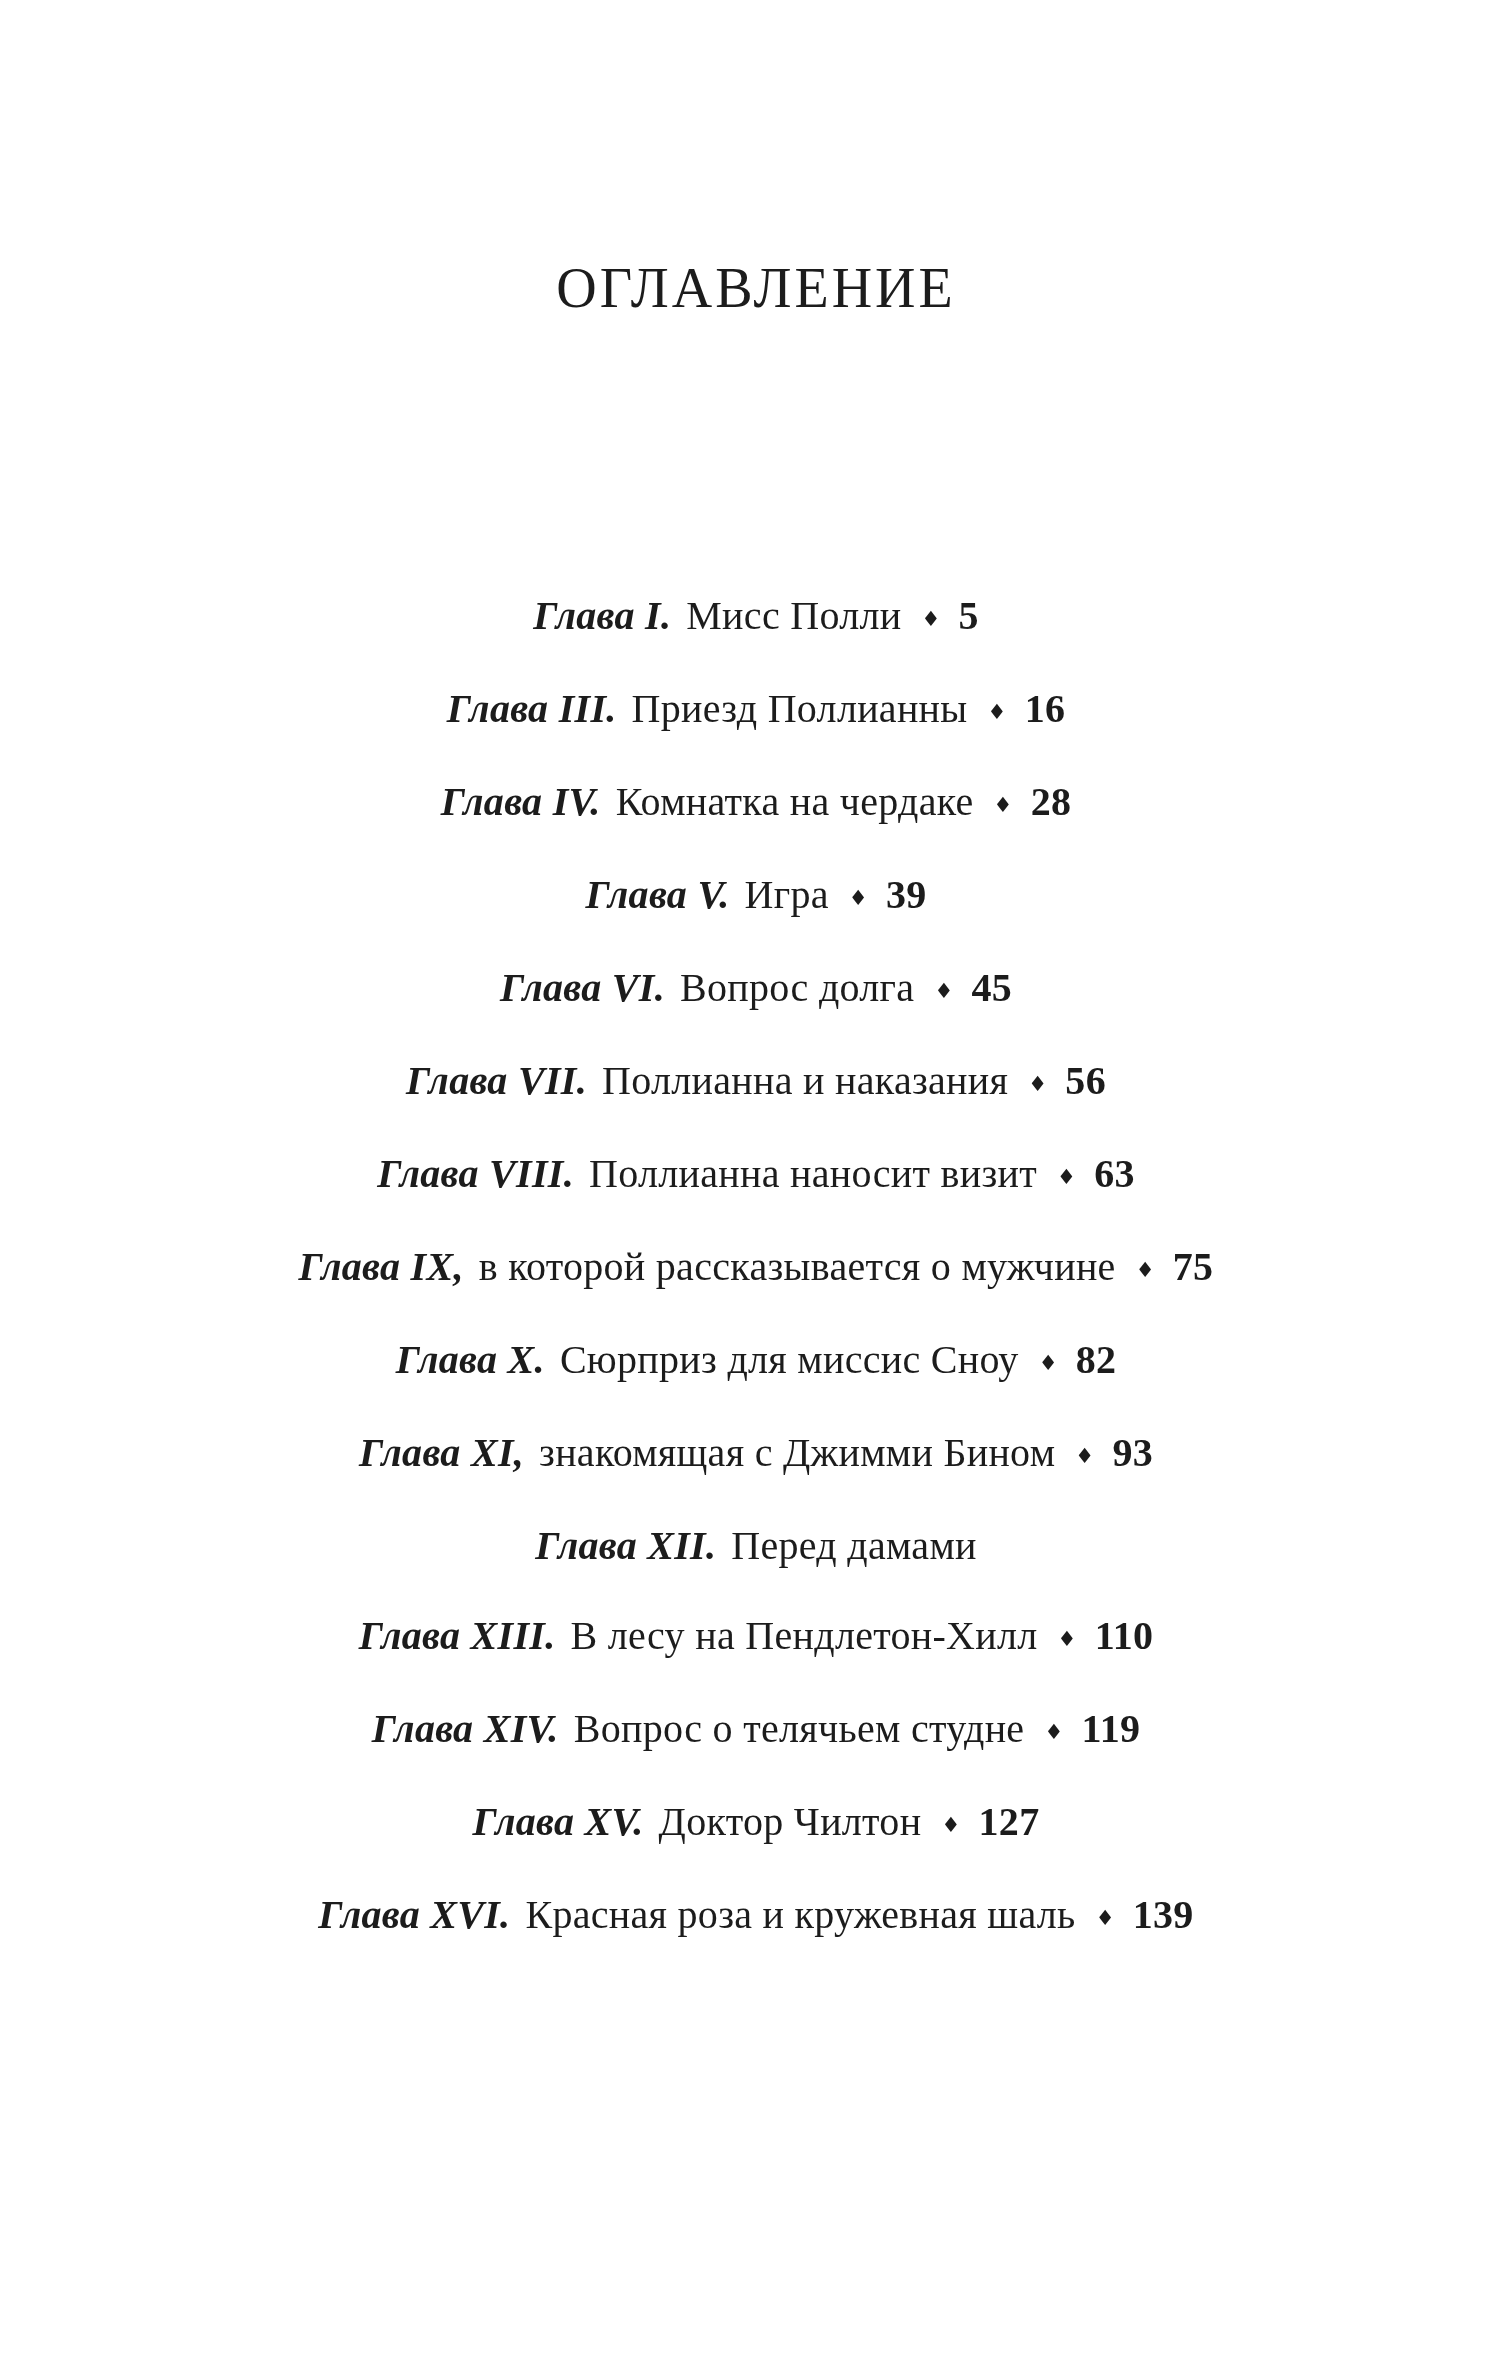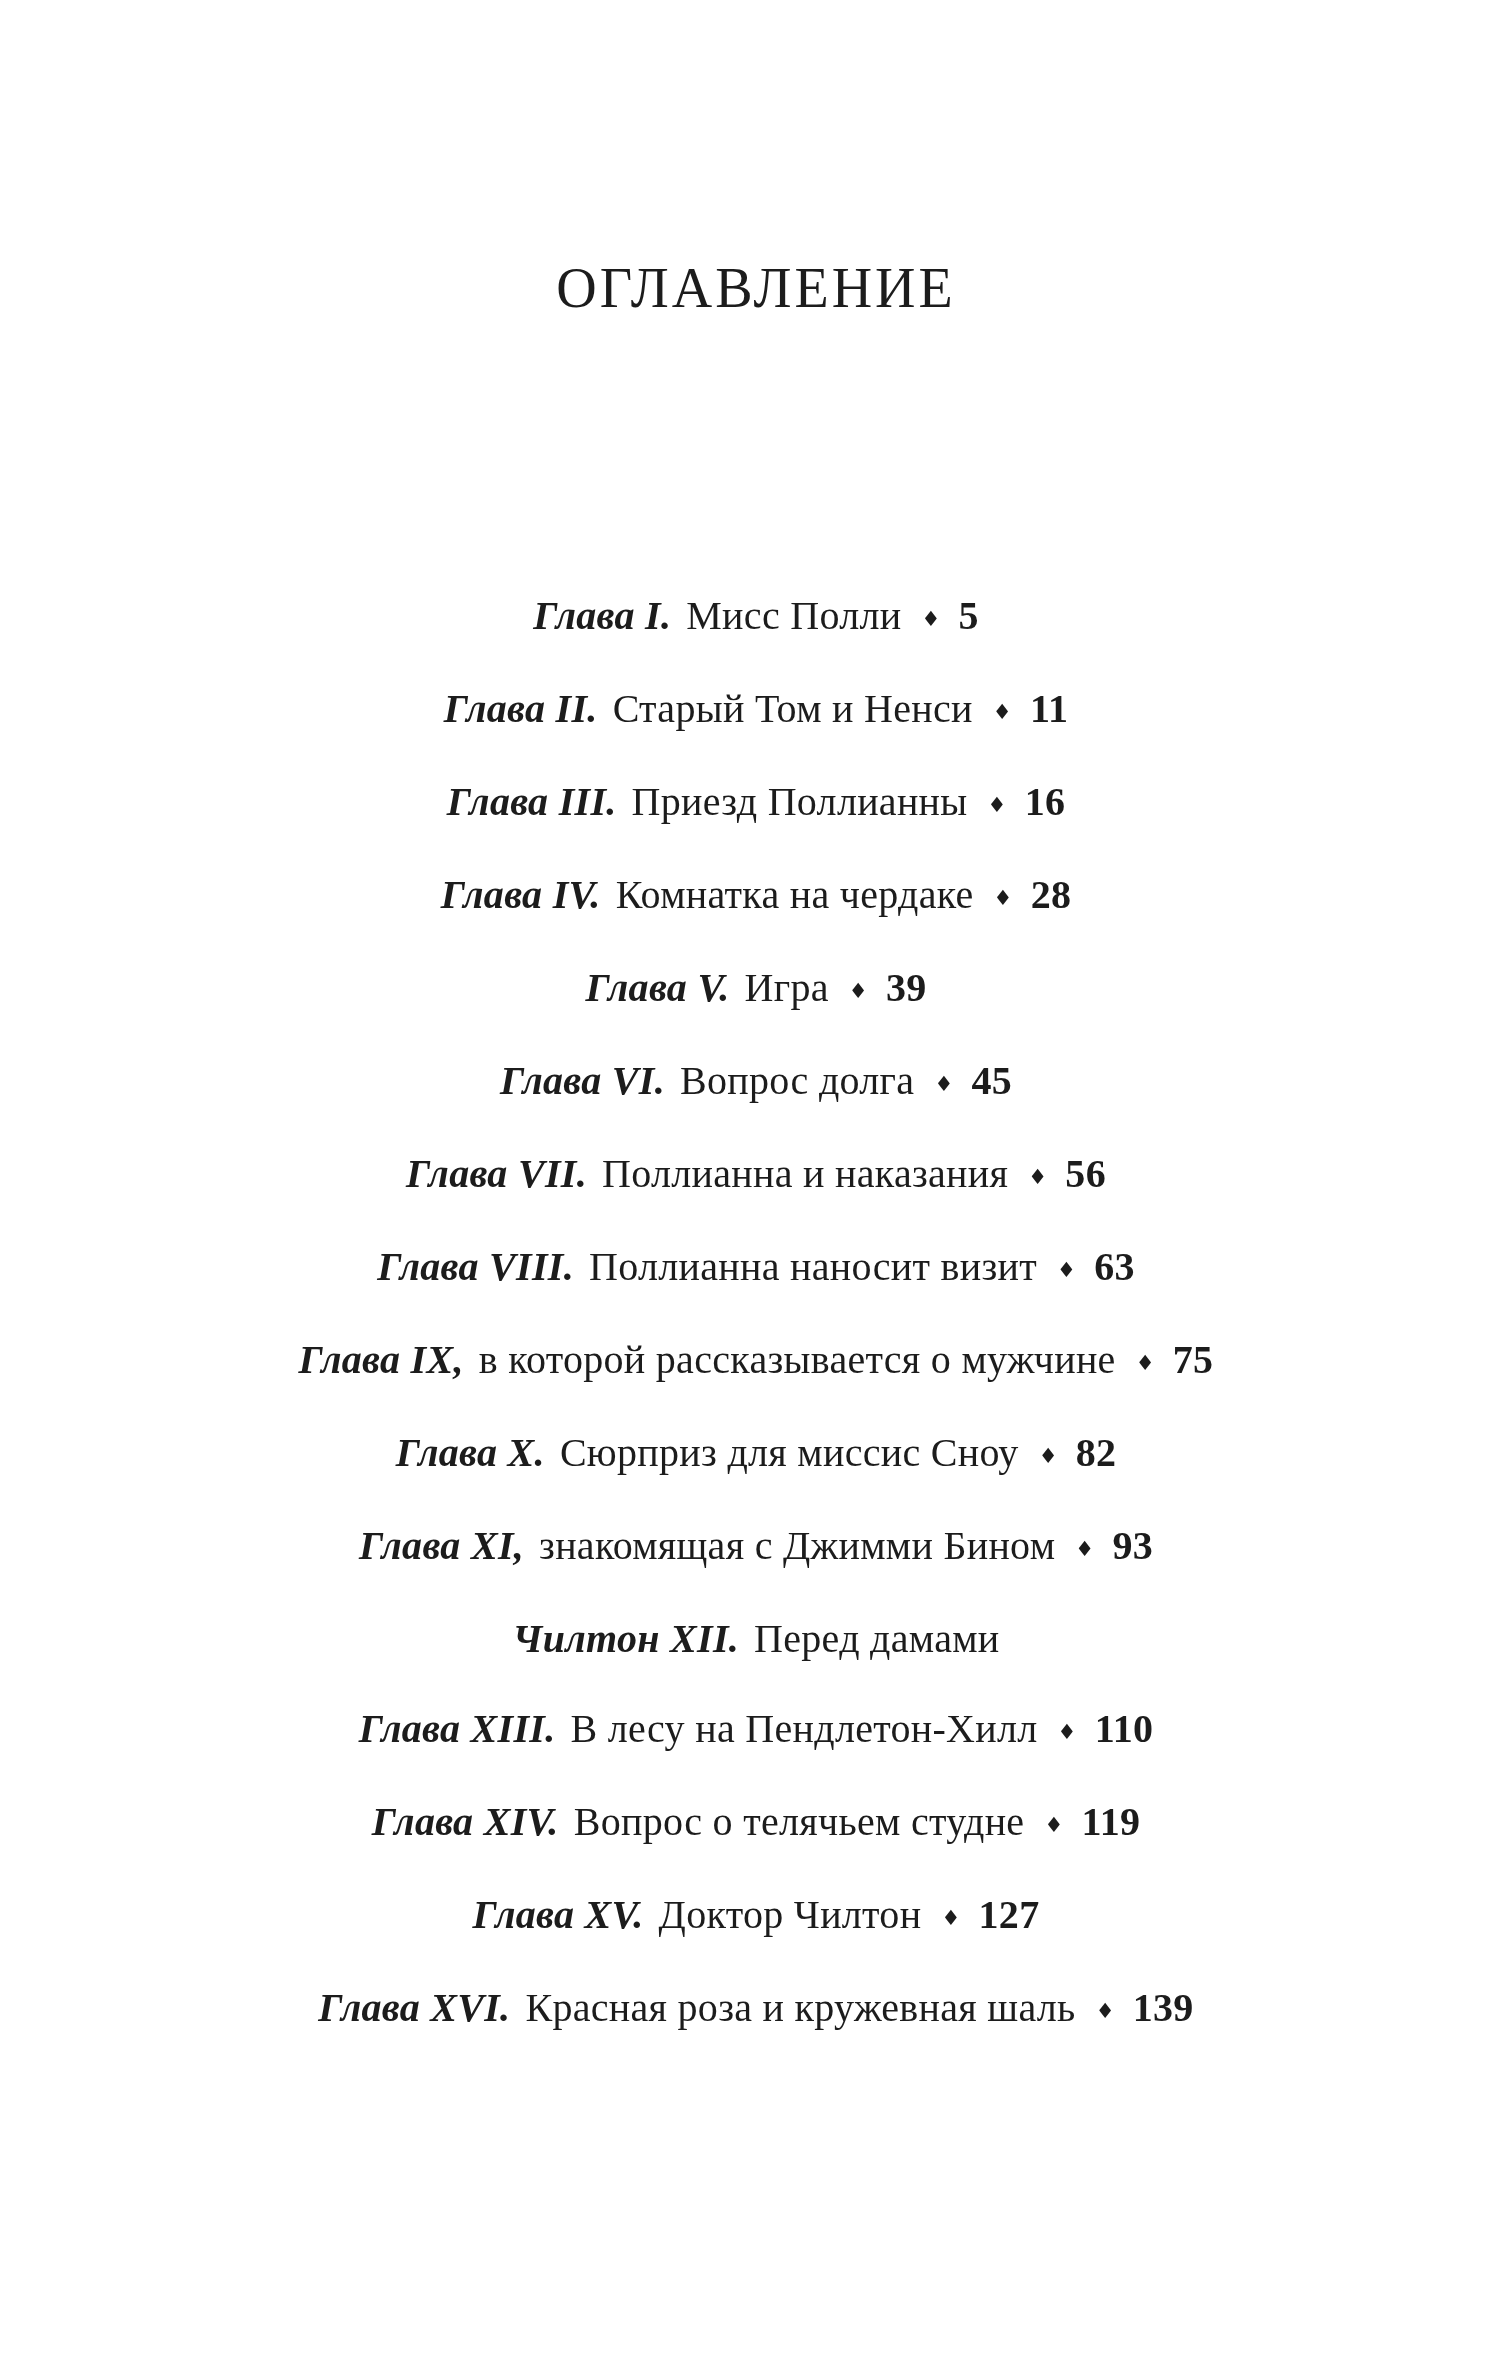--- a/index.html
+++ b/index.html
@@ -66,23 +66,20 @@
 </head>
 <body>
 
 <div class="page">
   <h1 class="title">ОГЛАВЛЕНИЕ</h1>
   <div class="toc">
       <div class="toc-entry">
         <div class="line"><span class="chapter-label">Глава I.</span><span class="chapter-title">Мисс Полли</span><span class="bullet">♦</span><span class="page-num">5</span></div>
       </div>
       <div class="toc-entry">
-        <div class="line"><span class="chapter-label">Глава II.</span><span class="chapter-title">Старый Том и Ненси</span><span class="bullet">♦</span><span class="page-num">11</span></div>
-      </div>
-      <div class="toc-entry">
         <div class="line"><span class="chapter-label">Глава III.</span><span class="chapter-title">Приезд Поллианны</span><span class="bullet">♦</span><span class="page-num">16</span></div>
       </div>
       <div class="toc-entry">
         <div class="line"><span class="chapter-label">Глава IV.</span><span class="chapter-title">Комнатка на чердаке</span><span class="bullet">♦</span><span class="page-num">28</span></div>
       </div>
       <div class="toc-entry">
         <div class="line"><span class="chapter-label">Глава V.</span><span class="chapter-title">Игра</span><span class="bullet">♦</span><span class="page-num">39</span></div>
       </div>
       <div class="toc-entry">
         <div class="line"><span class="chapter-label">Глава VI.</span><span class="chapter-title">Вопрос долга</span><span class="bullet">♦</span><span class="page-num">45</span></div>
@@ -96,21 +93,21 @@
       <div class="toc-entry">
         <div class="line"><span class="chapter-label">Глава IX,</span><span class="chapter-title">в которой рассказывается о мужчине</span><span class="bullet">♦</span><span class="page-num">75</span></div>
       </div>
       <div class="toc-entry">
         <div class="line"><span class="chapter-label">Глава X.</span><span class="chapter-title">Сюрприз для миссис Сноу</span><span class="bullet">♦</span><span class="page-num">82</span></div>
       </div>
       <div class="toc-entry">
         <div class="line"><span class="chapter-label">Глава XI,</span><span class="chapter-title">знакомящая с Джимми Бином</span><span class="bullet">♦</span><span class="page-num">93</span></div>
       </div>
       <div class="toc-entry">
-        <div class="line"><span class="chapter-label">Чилтон XII.</span><span class="chapter-title">Перед дамами</span></div>
+        <div class="line"><span class="chapter-label">Глава XII.</span><span class="chapter-title">Перед дамами</span></div>
       </div>
       <div class="toc-entry">
         <div class="line"><span class="chapter-label">Глава XIII.</span><span class="chapter-title">В лесу на Пендлетон-Хилл</span><span class="bullet">♦</span><span class="page-num">110</span></div>
       </div>
       <div class="toc-entry">
         <div class="line"><span class="chapter-label">Глава XIV.</span><span class="chapter-title">Вопрос о телячьем студне</span><span class="bullet">♦</span><span class="page-num">119</span></div>
       </div>
       <div class="toc-entry">
         <div class="line"><span class="chapter-label">Глава XV.</span><span class="chapter-title">Доктор Чилтон</span><span class="bullet">♦</span><span class="page-num">127</span></div>
       </div>

